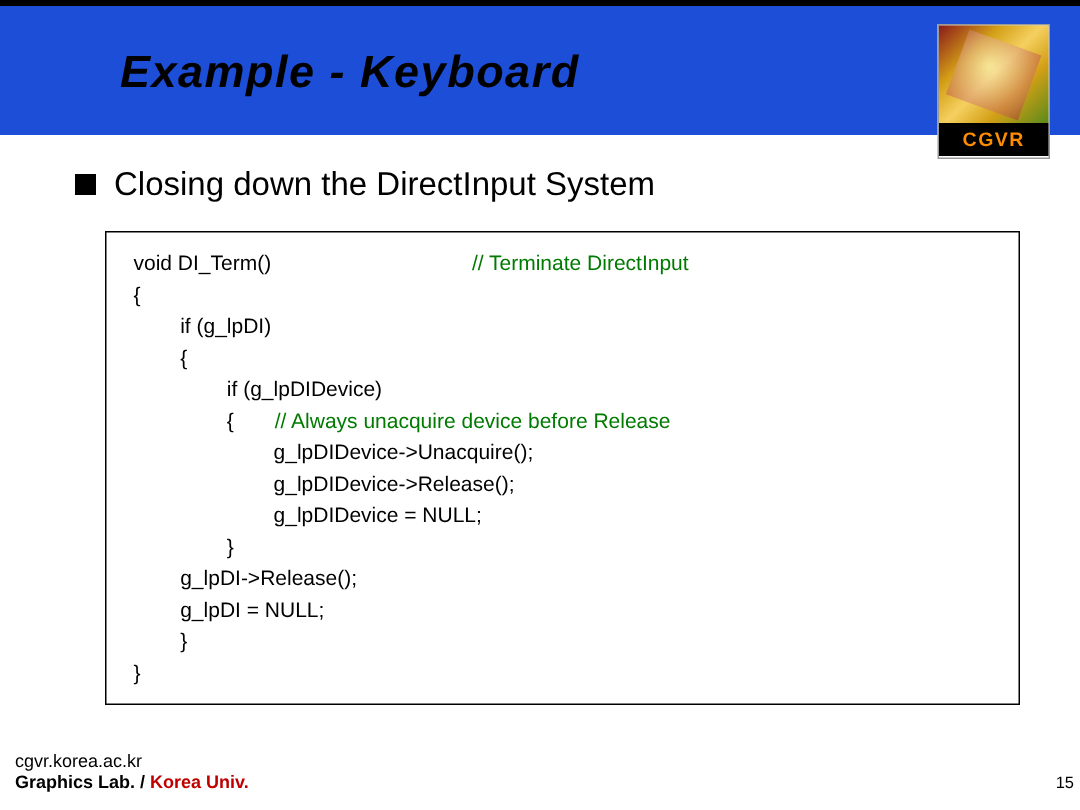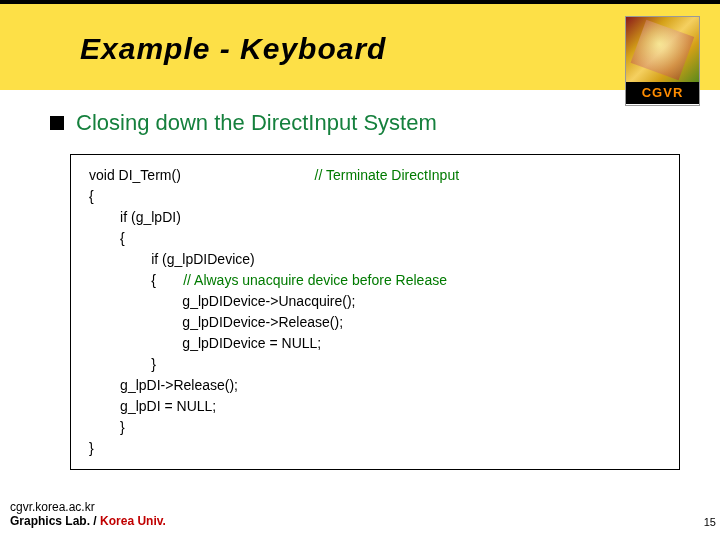--- a/index.html
+++ b/index.html
@@ -7,21 +7,21 @@
     width: 720px;
     height: 540px;
     background: #fff;
     font-family: Arial, sans-serif;
     position: relative;
     overflow: hidden;
   }
   .header {
     width: 100%;
     height: 90px;
-    background: #fde047;
+    background: #1d4ed8;
     position: relative;
     border-top: 4px solid #000;
   }
   .title {
     color: #000;
     font-family: Arial, sans-serif;
     font-style: italic;
     font-weight: bold;
     font-size: 30px;
     padding: 28px 0 0 80px;
@@ -70,21 +70,21 @@
     margin-bottom: 18px;
   }
   .bullet {
     width: 14px;
     height: 14px;
     background: #000;
     flex-shrink: 0;
   }
   .bullet-text {
     font-size: 22px;
-    color: #15803d;
+    color: #000000;
   }
   .code-block {
     border: 1px solid #000;
     padding: 10px 18px 10px 18px;
     margin-left: 20px;
     margin-right: 10px;
     font-family: Arial, sans-serif;
     font-size: 14px;
     line-height: 1.5;
     color: #000;

